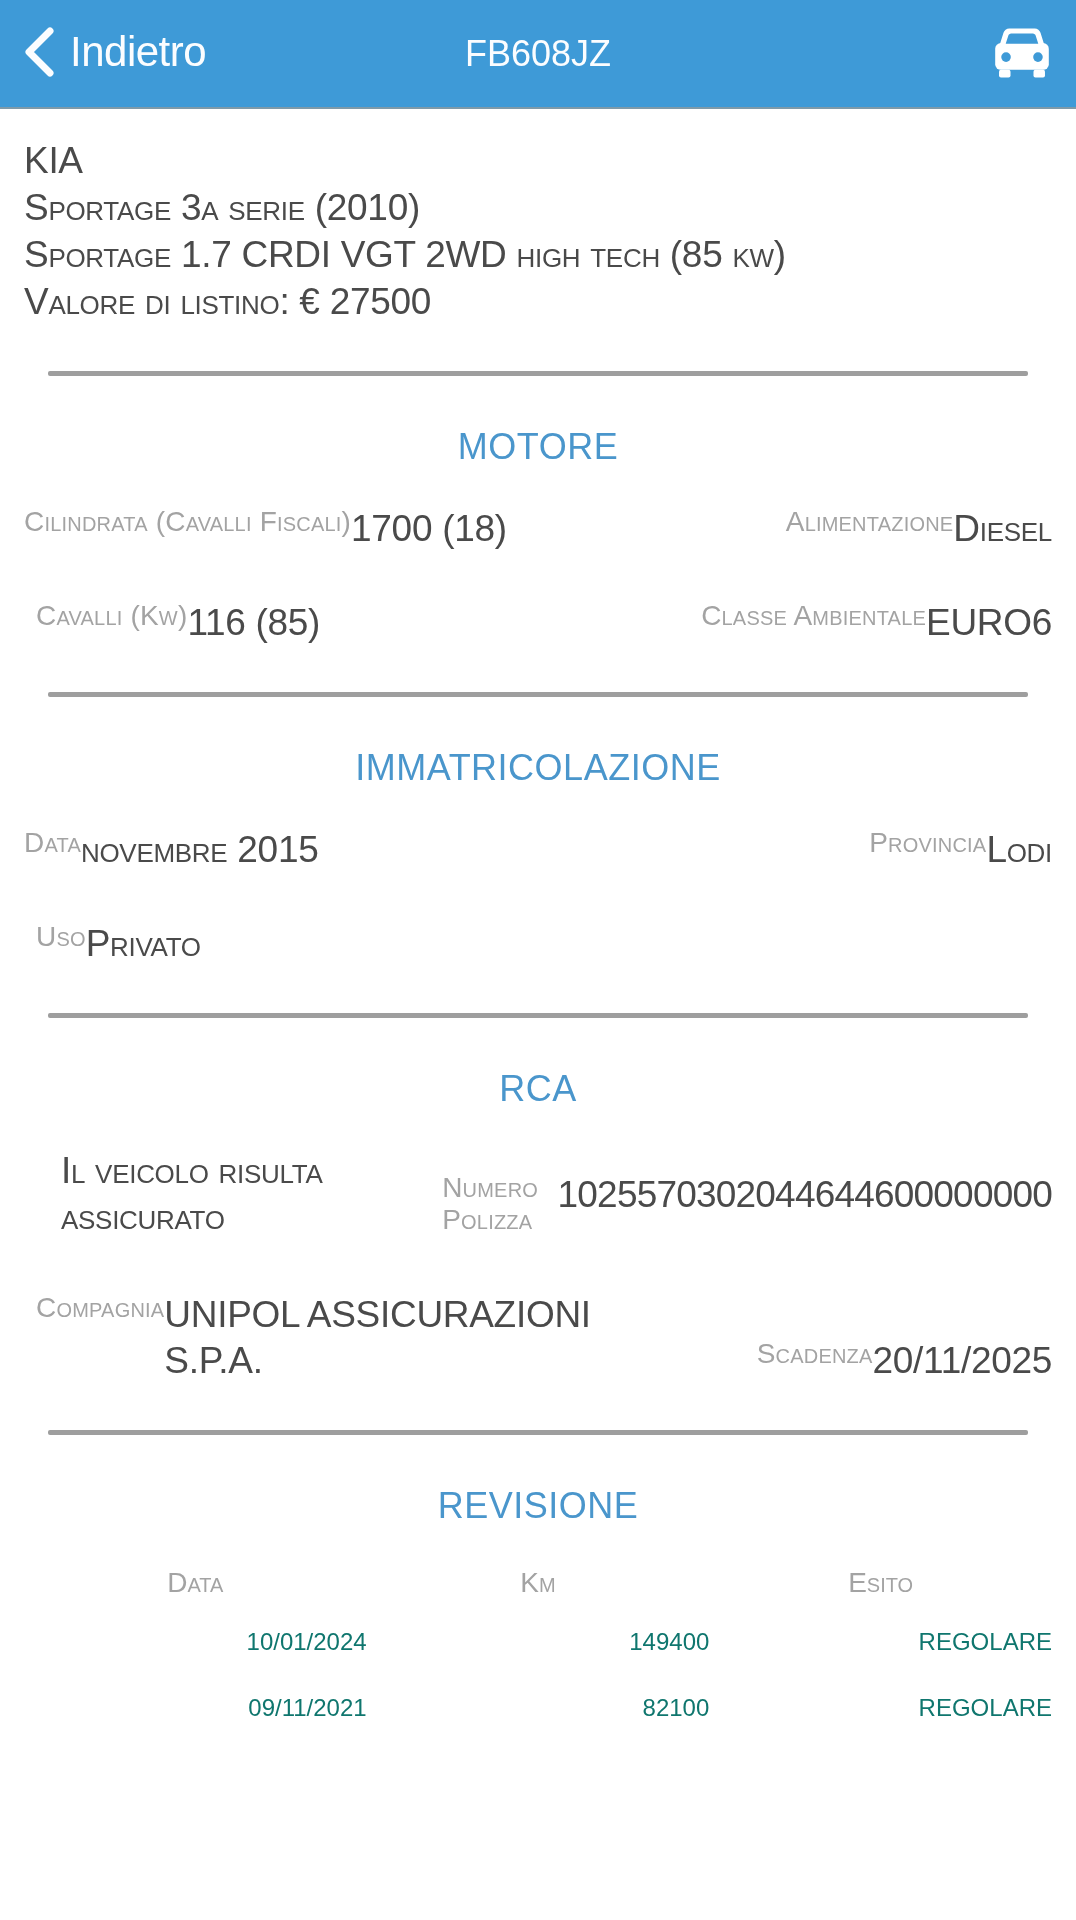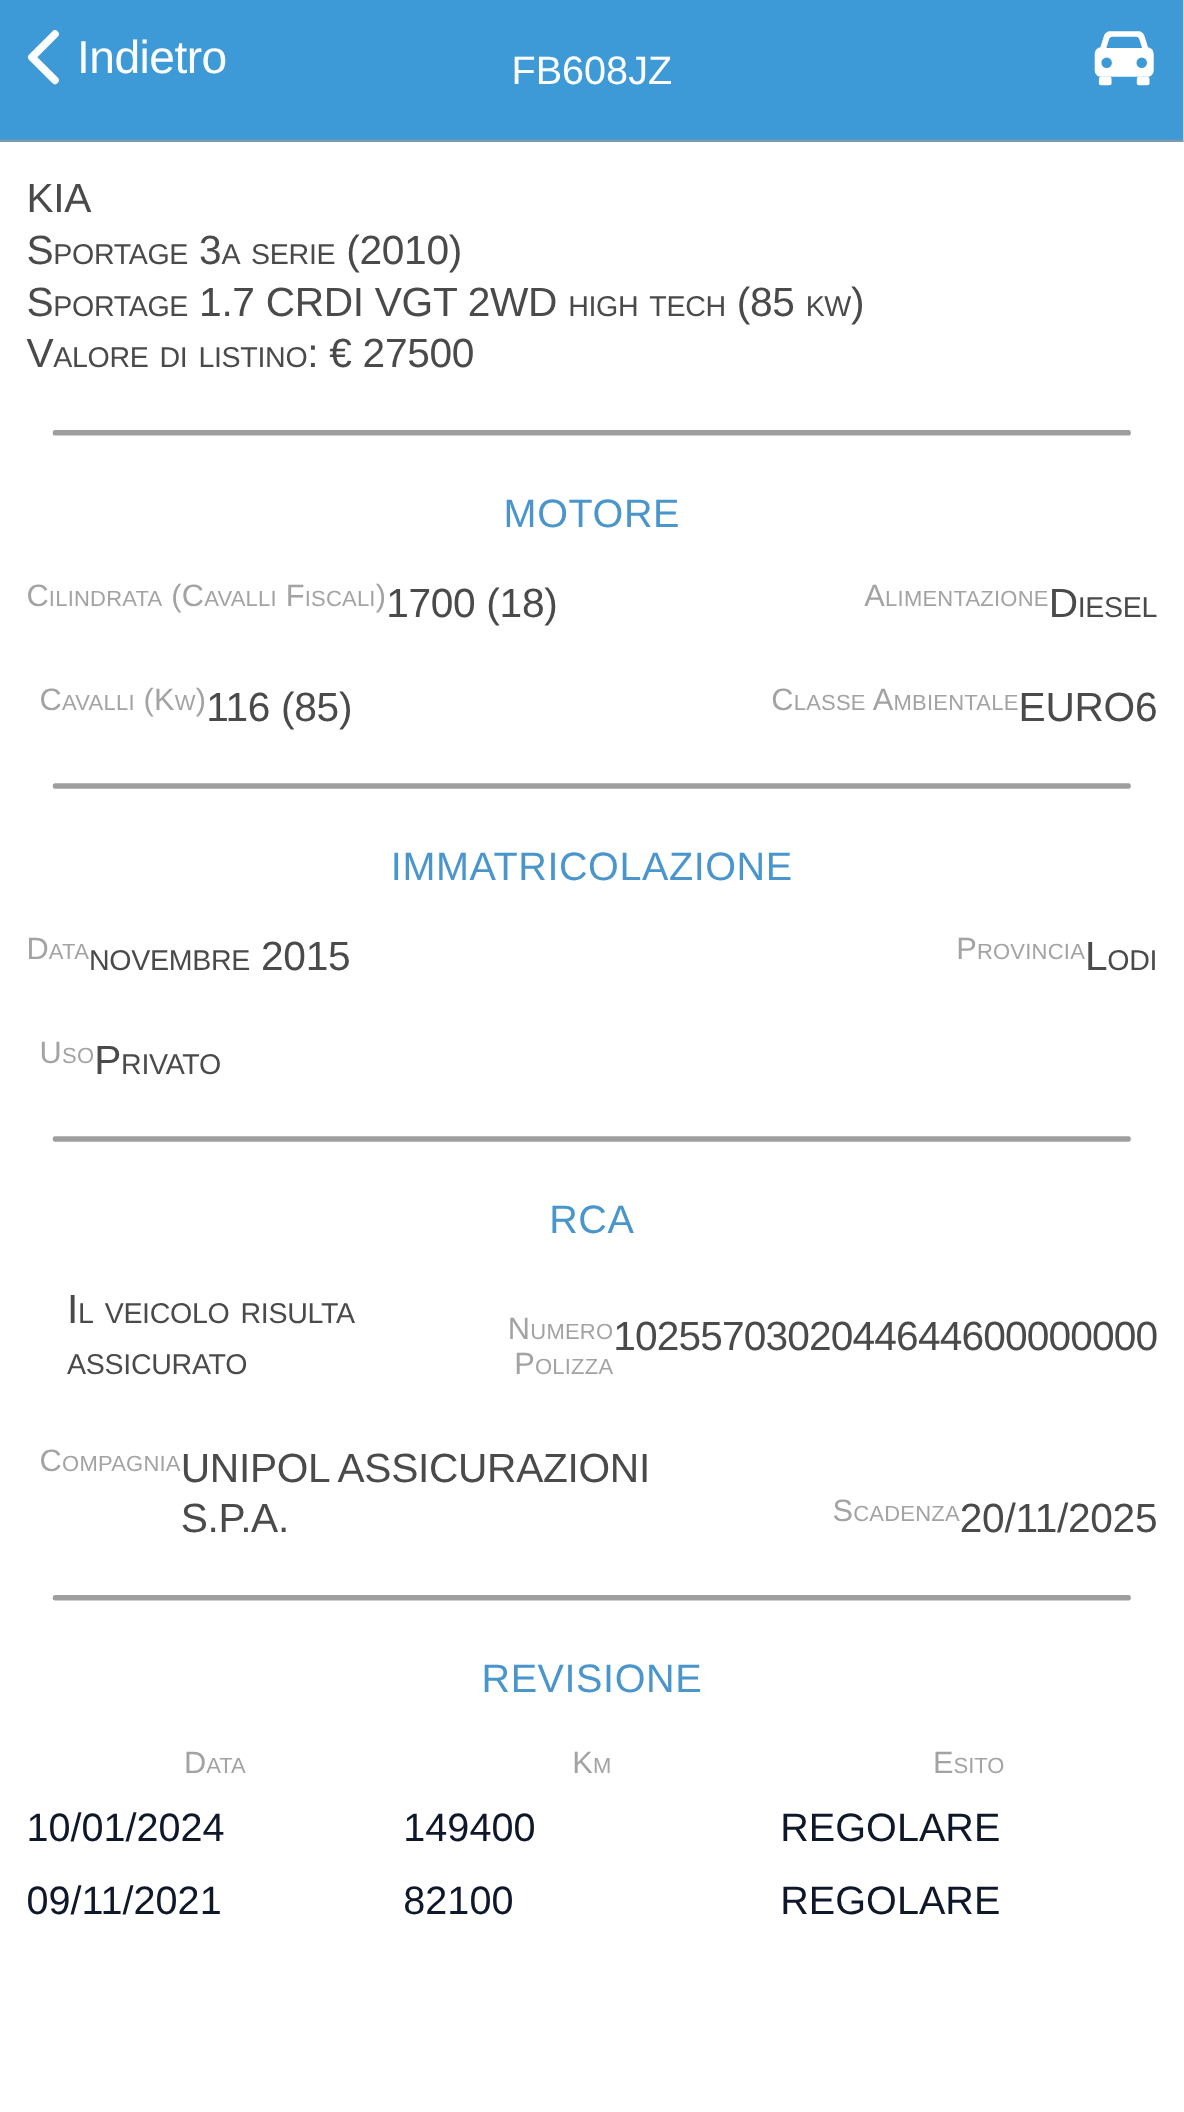--- a/index.html
+++ b/index.html
@@ -8,21 +8,21 @@
     min-height: 1920px;
     background: #ffffff;
     font-family: "Liberation Sans", sans-serif;
     color: #4a4a4a;
     overflow-x: hidden;
   }
 
   
   .header {
     position: relative;
-    height: 129px;
+    height: 109px;
     background: #3e9ad7;
     border-bottom: 2px solid #7e9aa9;
     display: flex;
     align-items: center;
     justify-content: center;
   }
   .back-button {
     position: absolute;
     left: 22px;
     top: 0;
@@ -77,21 +77,21 @@
   }
 
   .field-row {
     display: flex;
     justify-content: space-between;
     align-items: flex-end;
     margin-top: 38px;
   }
   .field-row + .field-row { margin-top: 48px; margin-left: 12px; }
   .cell { display: flex; flex-direction: row; }
-  .cell.right { text-align: right; }
+  .cell.right { text-align: left; }
   .field-label {
     font-size: 28px;
     color: #a3a3a3;
     font-variant: small-caps;
     letter-spacing: 0.2px;
     margin-bottom: 8px;
   }
   .field-value {
     font-size: 37px;
     color: #4a4a4a;
@@ -110,23 +110,23 @@
     grid-template-columns: 1fr 1fr 1fr;
     row-gap: 12px;
   }
   .rev-header {
     text-align: center;
     font-size: 28px;
     color: #a3a3a3;
     font-variant: small-caps;
   }
   .rev-cell {
-    text-align: left;
-    font-size: 36px;
-    color: #0f172a;
+    text-align: right;
+    font-size: 24px;
+    color: #0f766e;
     font-variant: small-caps;
     line-height: 46px;
     margin-top: 8px;
   }
 </style>
 </head>
 <body>
 
 <div class="header">
   <div class="back-button">

